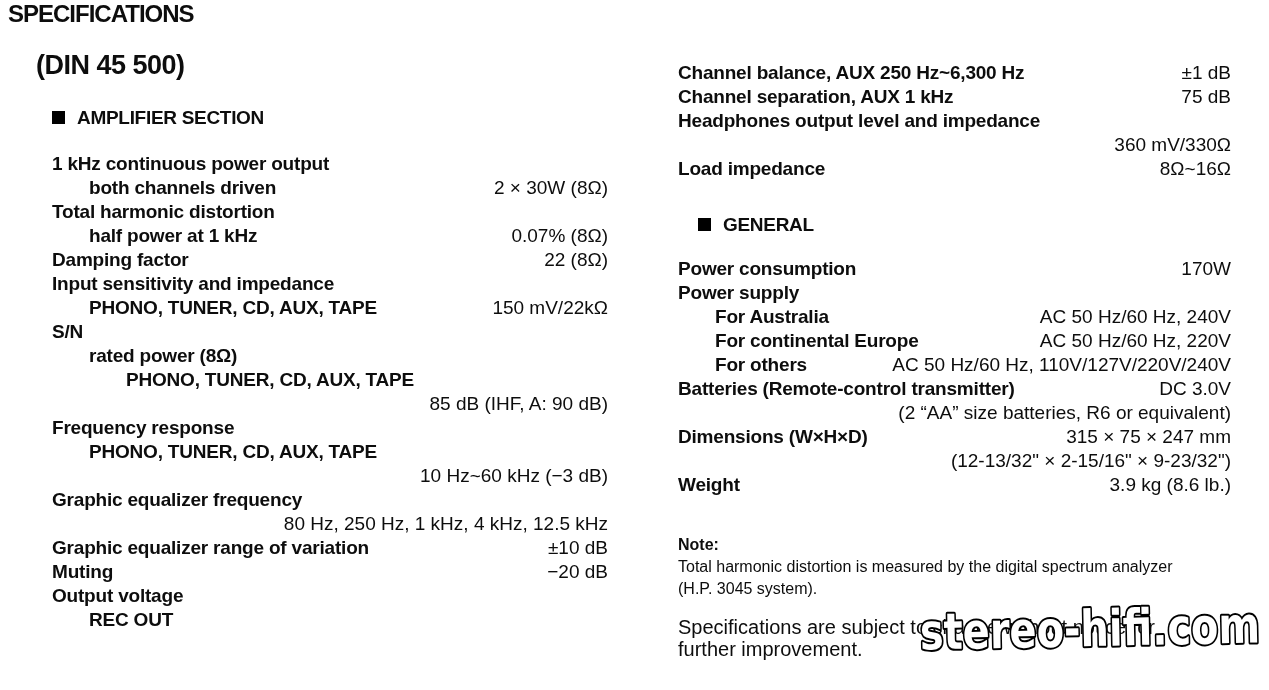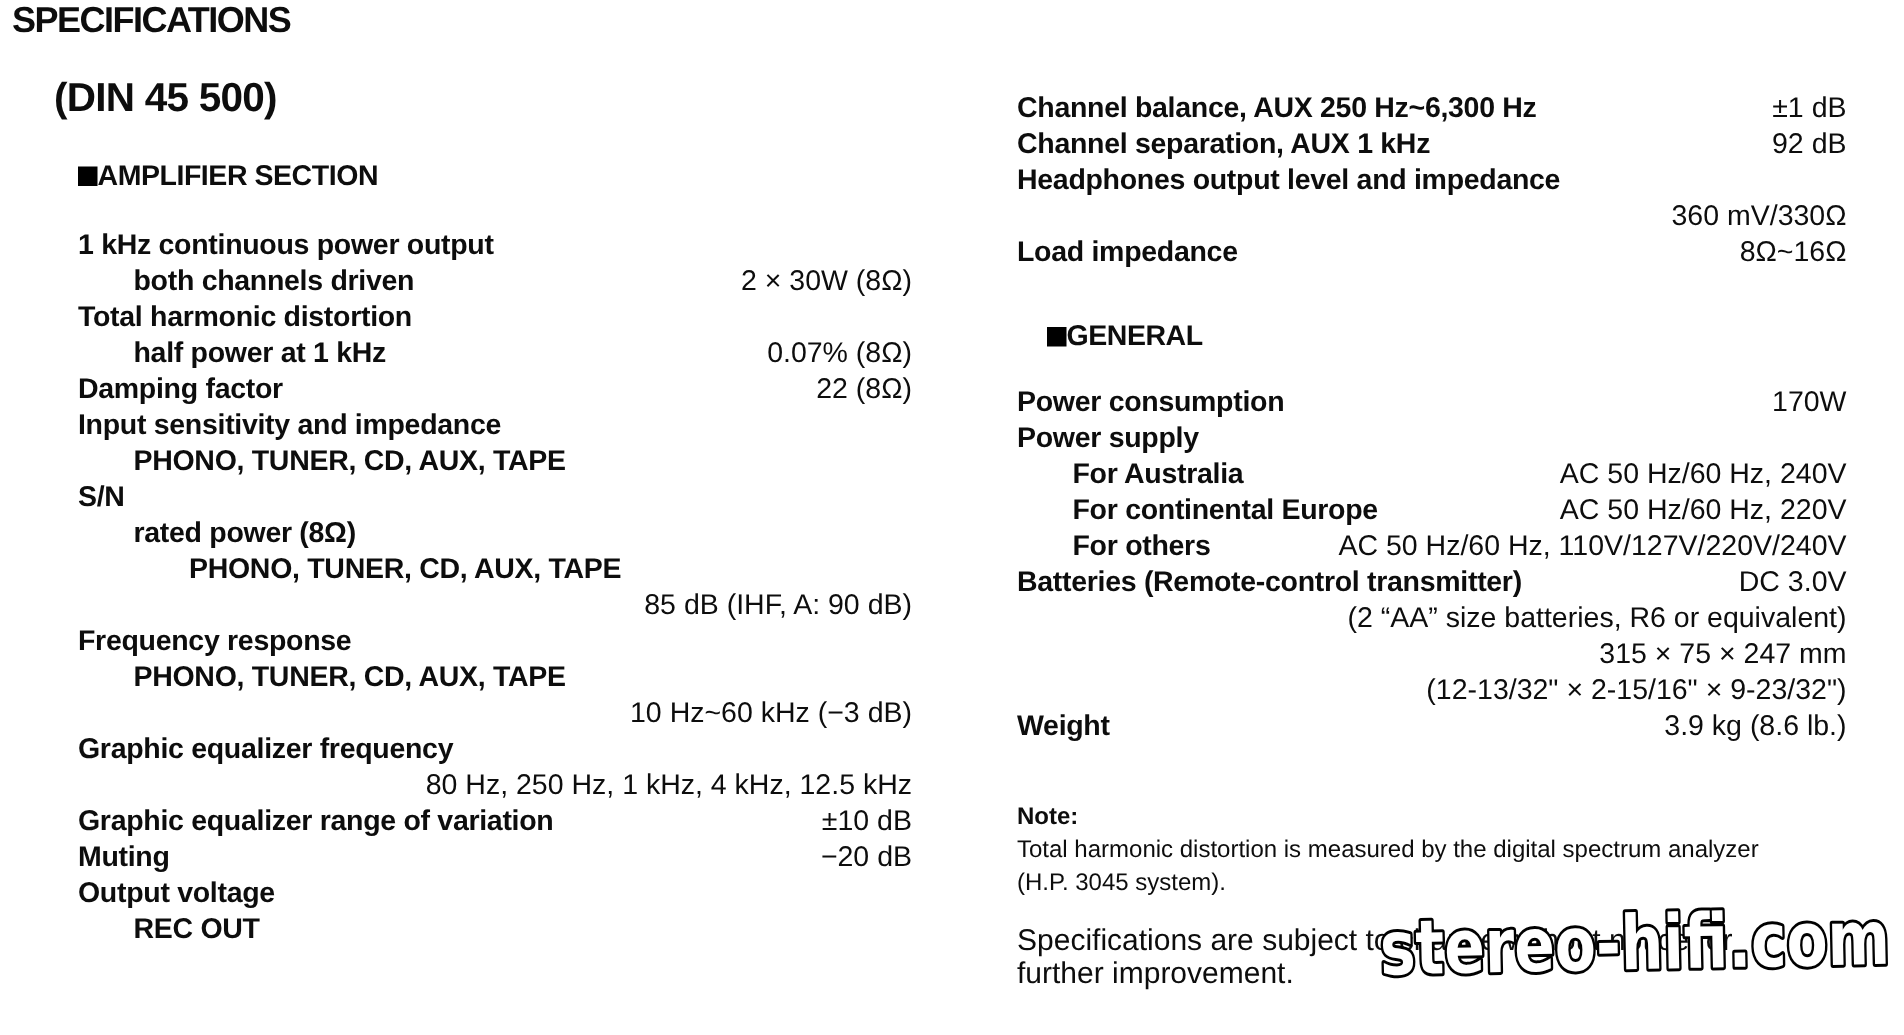--- a/index.html
+++ b/index.html
@@ -20,21 +20,21 @@
   }
   .subtitle {
     position: absolute; left: 36px; top: 50px;
     font-size: 27px; font-weight: 700; letter-spacing: -0.5px;
   }
 
   .col-left  { position: absolute; left: 52px;  top: 106px; width: 556px; }
   .col-right { position: absolute; left: 678px; top: 61px;  width: 553px; }
 
   .section-heading {
-    display: flex; align-items: center; 
+    display: flex; align-items: center; gap: 12px;
     font-size: 19px; font-weight: 700; letter-spacing: -0.3px;
     line-height: 23px;
   }
   .sq { width: 13px; height: 13px; background: #000; flex: 0 0 13px; }
 
   .rows { }
   .rows-amp      { margin-top: 23px; }
   .heading-general { margin-top: 32px; margin-left: 20px; }
   .rows-general  { margin-top: 21px; }
 
@@ -97,20 +97,21 @@
         <div class="row">
           <span class="lbl ind0">Damping factor</span>
           <span class="val">22 (8Ω)</span>
         </div>
         <div class="row">
           <span class="lbl ind0">Input sensitivity and impedance</span>
           <span class="val"></span>
         </div>
         <div class="row">
           <span class="lbl ind1">PHONO, TUNER, CD, AUX, TAPE</span>
+          <span class="val">150 mV/22kΩ</span>
         </div>
         <div class="row">
           <span class="lbl ind0">S/N</span>
           <span class="val"></span>
         </div>
         <div class="row">
           <span class="lbl ind1">rated power (8Ω)</span>
           <span class="val"></span>
         </div>
         <div class="row">
@@ -160,21 +161,21 @@
   </div>
 
   <div class="col-right">
     <div class="rows">
         <div class="row">
           <span class="lbl ind0">Channel balance, AUX 250 Hz~6,300 Hz</span>
           <span class="val">±1 dB</span>
         </div>
         <div class="row">
           <span class="lbl ind0">Channel separation, AUX 1 kHz</span>
-          <span class="val">92 dB</span>
+          <span class="val">75 dB</span>
         </div>
         <div class="row">
           <span class="lbl ind0">Headphones output level and impedance</span>
           <span class="val"></span>
         </div>
         <div class="row">
           <span class="lbl ind0"></span>
           <span class="val">360 mV/330Ω</span>
         </div>
         <div class="row">
@@ -210,20 +211,21 @@
         </div>
         <div class="row">
           <span class="lbl ind0">Batteries (Remote-control transmitter)</span>
           <span class="val">DC 3.0V</span>
         </div>
         <div class="row">
           <span class="lbl ind0"></span>
           <span class="val">(2 “AA” size batteries, R6 or equivalent)</span>
         </div>
         <div class="row">
+          <span class="lbl ind0">Dimensions (W×H×D)</span>
           <span class="val">315 × 75 × 247 mm</span>
         </div>
         <div class="row">
           <span class="lbl ind0"></span>
           <span class="val">(12-13/32" × 2-15/16" × 9-23/32")</span>
         </div>
         <div class="row">
           <span class="lbl ind0">Weight</span>
           <span class="val">3.9 kg (8.6 lb.)</span>
         </div>

